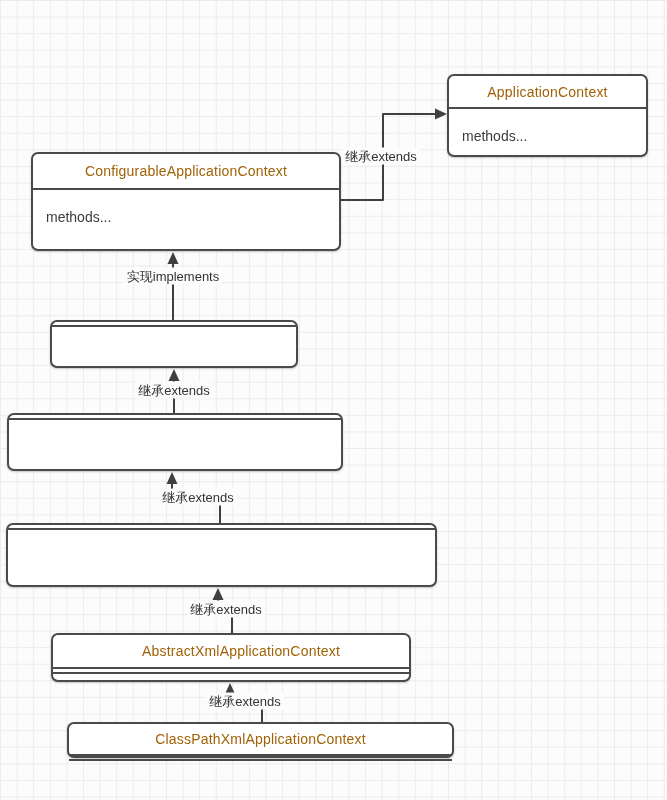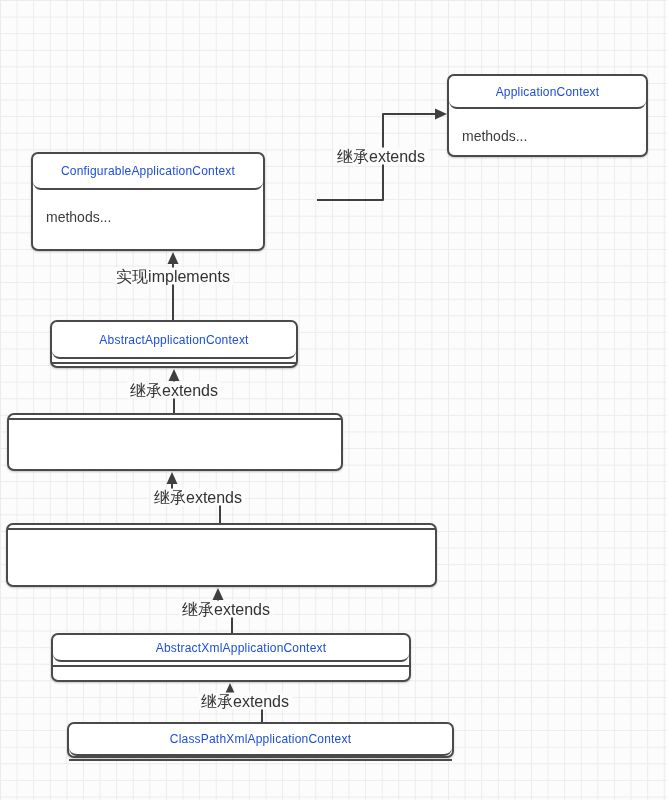--- a/index.html
+++ b/index.html
@@ -29,46 +29,45 @@
     border-radius:7px;
     box-shadow:0 1px 2px rgba(60,60,60,.28);
     display:flex;
     flex-direction:column;
     z-index:8;
   }
   .uml-title{
     box-sizing:border-box;
     border-bottom:2px solid #4a4a4a;
     display:flex;align-items:center;justify-content:center;
-    font-size:12px;
-    color:#1d4ed8;
+    font-size:14px;
+    color:#a16207;
     letter-spacing:.2px;
     white-space:nowrap;
     flex:0 0 auto;
-    border-radius:8px;
   }
   .uml-mid{
     box-sizing:border-box;
     height:5px;
     border-bottom:2px solid #4a4a4a;
     flex:0 0 auto;
   }
   .uml-rest{flex:1 1 auto;}
   .uml-body{
     box-sizing:border-box;
     flex:1 1 auto;
     font-size:14px;
     color:#3b3b3b;
     padding:19px 6px 0 13px;
   }
   .edge-label{
     position:absolute;
     transform:translate(-50%,-50%);
     background:#fcfcfd;
-    font-size:16px;
+    font-size:13px;
     color:#333333;
     padding:0 3px;
     white-space:nowrap;
     z-index:5;
     line-height:17px;
   }
 </style>
 </head>
 <body>
 
@@ -93,39 +92,38 @@
       <div class="edge-label" style="left: 174px; top: 390px;">继承extends</div>
       <div class="edge-label" style="left: 198px; top: 497px;">继承extends</div>
       <div class="edge-label" style="left: 226px; top: 609px;">继承extends</div>
       <div class="edge-label" style="left: 245px; top: 701px;">继承extends</div>
     </div>
   <div id="nodes-layer">
       <div class="uml-node" style="left: 447px; top: 74px; width: 201px; height: 83px;">
         <div class="uml-title" style="height: 33px;">ApplicationContext</div>
         <div class="uml-body">methods...</div>
       </div>
-      <div class="uml-node" style="left: 31px; top: 152px; width: 234px; height: 99px;">
+      <div class="uml-node" style="left: 31px; top: 152px; width: 310px; height: 99px;">
         <div class="uml-title" style="height: 36px;">ConfigurableApplicationContext</div>
         <div class="uml-body">methods...</div>
       </div>
       <div class="uml-node" style="left: 50px; top: 320px; width: 248px; height: 48px;">
-        <div class="uml-title" style="height: 37px;">AbstractApplicationContext</div>
         <div class="uml-mid"></div>
         <div class="uml-rest"></div>
       </div>
       <div class="uml-node" style="left: 7px; top: 413px; width: 336px; height: 58px;">
         <div class="uml-mid"></div>
         <div class="uml-rest"></div>
       </div>
       <div class="uml-node" style="left: 6px; top: 523px; width: 431px; height: 64px;">
         <div class="uml-mid"></div>
         <div class="uml-rest"></div>
       </div>
       <div class="uml-node" style="left: 51px; top: 633px; width: 360px; height: 49px;">
-        <div class="uml-title" style="height: 27px; padding-left: 20px;">AbstractXmlApplicationContext</div>
+        <div class="uml-title" style="height: 34px; padding-left: 20px;">AbstractXmlApplicationContext</div>
         <div class="uml-mid"></div>
         <div class="uml-rest"></div>
       </div>
       <div class="uml-node" style="left: 67px; top: 722px; width: 387px; height: 36px;">
         <div class="uml-title" style="height: 32px;">ClassPathXmlApplicationContext</div>
         <div class="uml-mid"></div>
         <div class="uml-rest"></div>
       </div>
     </div>
 </div>

